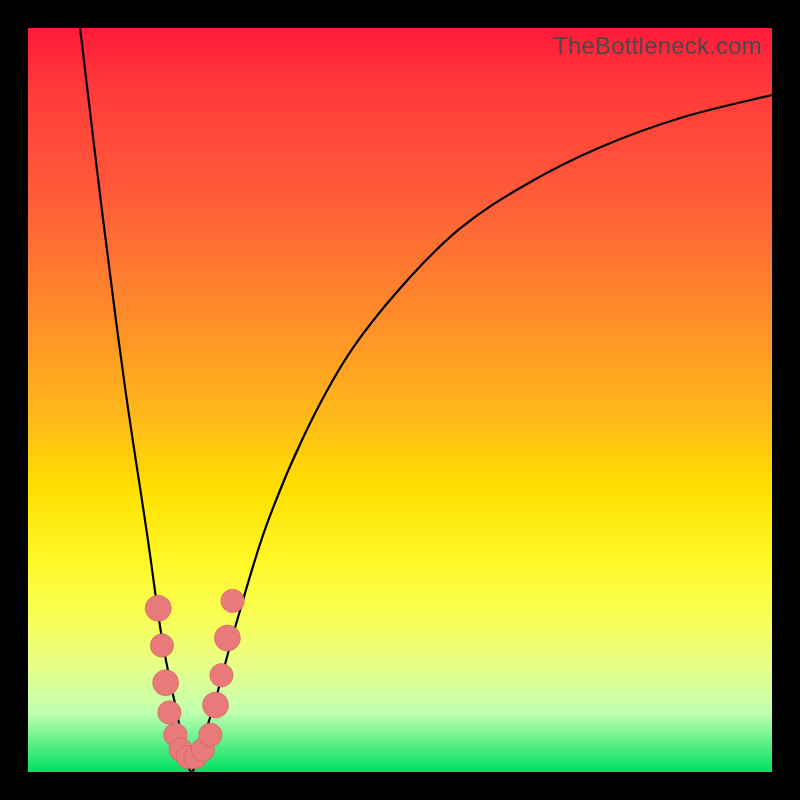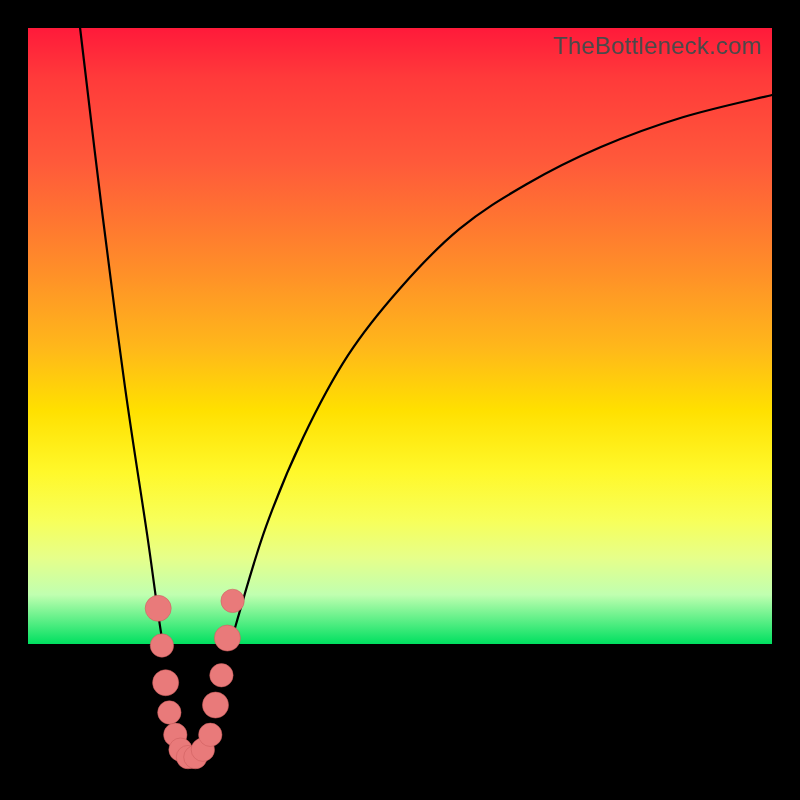--- a/index.html
+++ b/index.html
@@ -18,21 +18,21 @@
     width: 800px;
     height: 800px;
     background: #000;
   }
   .plot {
     position: absolute;
     
     left: 28px;
     top: 28px;
     width: 744px;
-    height: 616px;
+    height: 744px;
     
     background: linear-gradient(
       to bottom,
       #ff1a3a 0%,
       #ff3a3a 8%,
       #ff5a3a 22%,
       #ff8a2a 38%,
       #ffb81a 52%,
       #ffe000 62%,
       #fff82a 72%,

